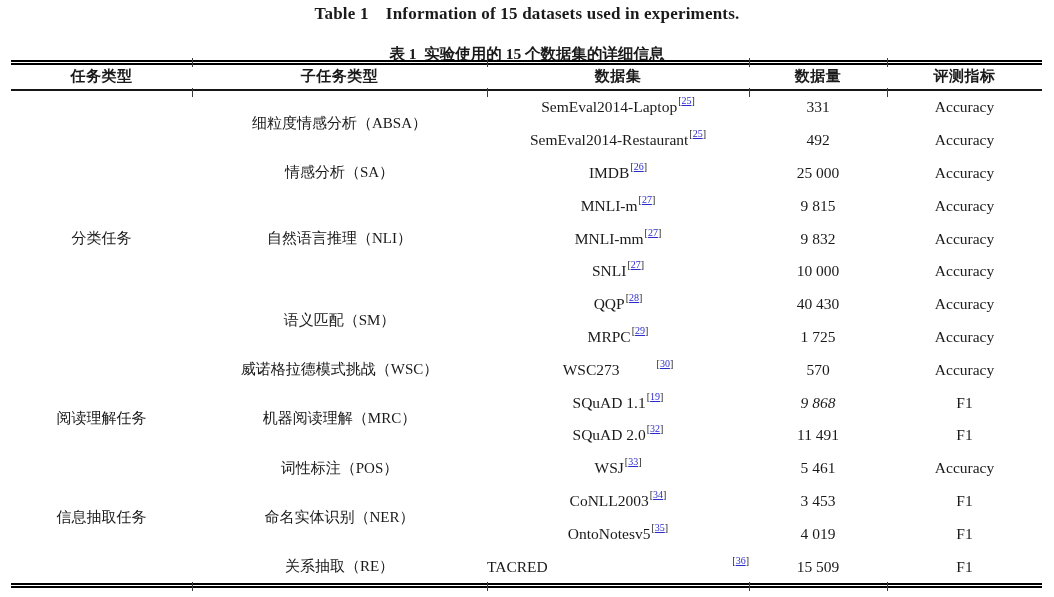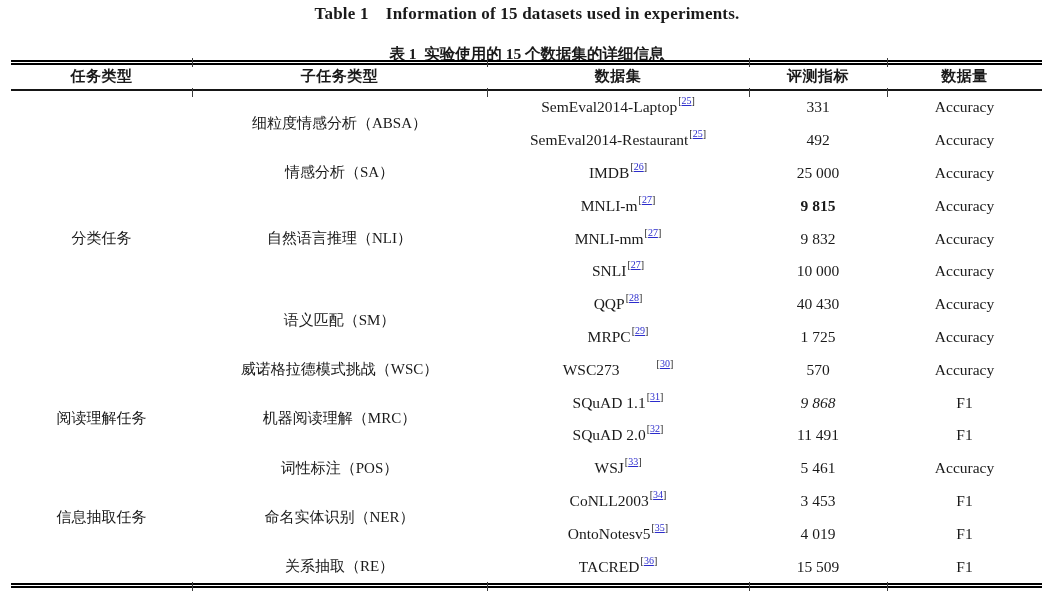--- a/index.html
+++ b/index.html
@@ -67,22 +67,22 @@
 <div class="page">
   <div class="title-en">Table 1 Information of 15 datasets used in experiments.</div>
   <div class="title-zh">表 1 实验使用的 15 个数据集的详细信息</div>
 
   <div class="tbl">
     <div class="rule-double"></div>
     <div class="hdr-row">
       <div class="cell hdr">任务类型</div>
       <div class="cell hdr">子任务类型</div>
       <div class="cell hdr">数据集</div>
+      <div class="cell hdr">数据量</div>
       <div class="cell hdr">评测指标</div>
-      <div class="cell hdr">数据量</div>
     </div>
     <div class="rule-thin"></div>
     <div class="tbody" id="table-body">
         <div class="cell zh" style="grid-area: 1 / 1 / span 9;">分类任务</div>
         <div class="cell zh" style="grid-area: 1 / 2 / span 2;">细粒度情感分析（ABSA）</div>
         <div class="cell en" style="grid-area: 1 / 3;">
           <span>SemEval2014-Laptop</span>
           <sup class="ref"><span class="br">[</span><span class="num">25</span><span class="br">]</span></sup>
         </div>
         <div class="cell en" style="grid-area: 1 / 4;">331</div>
@@ -98,21 +98,21 @@
           <span>IMDB</span>
           <sup class="ref"><span class="br">[</span><span class="num">26</span><span class="br">]</span></sup>
         </div>
         <div class="cell en" style="grid-area: 3 / 4;">25 000</div>
         <div class="cell en" style="grid-area: 3 / 5;">Accuracy</div>
         <div class="cell zh" style="grid-area: 4 / 2 / span 3;">自然语言推理（NLI）</div>
         <div class="cell en" style="grid-area: 4 / 3;">
           <span>MNLI-m</span>
           <sup class="ref"><span class="br">[</span><span class="num">27</span><span class="br">]</span></sup>
         </div>
-        <div class="cell en" style="grid-area: 4 / 4; font-weight: bold;">9 815</div>
+        <div class="cell en" style="grid-area: 4 / 4;">9 815</div>
         <div class="cell en" style="grid-area: 4 / 5;">Accuracy</div>
         <div class="cell en" style="grid-area: 5 / 3;">
           <span>MNLI-mm</span>
           <sup class="ref"><span class="br">[</span><span class="num">27</span><span class="br">]</span></sup>
         </div>
         <div class="cell en" style="grid-area: 5 / 4;">9 832</div>
         <div class="cell en" style="grid-area: 5 / 5;">Accuracy</div>
         <div class="cell en" style="grid-area: 6 / 3;">
           <span>SNLI</span>
           <sup class="ref"><span class="br">[</span><span class="num">27</span><span class="br">]</span></sup>
@@ -136,21 +136,21 @@
         <div class="cell en" style="grid-area: 9 / 3; gap: 36px;">
           <span>WSC273</span>
           <sup class="ref"><span class="br">[</span><span class="num">30</span><span class="br">]</span></sup>
         </div>
         <div class="cell en" style="grid-area: 9 / 4;">570</div>
         <div class="cell en" style="grid-area: 9 / 5;">Accuracy</div>
         <div class="cell zh" style="grid-area: 10 / 1 / span 2;">阅读理解任务</div>
         <div class="cell zh" style="grid-area: 10 / 2 / span 2;">机器阅读理解（MRC）</div>
         <div class="cell en" style="grid-area: 10 / 3;">
           <span>SQuAD 1.1</span>
-          <sup class="ref"><span class="br">[</span><span class="num">31</span><span class="br">]</span></sup>
+          <sup class="ref"><span class="br">[</span><span class="num">19</span><span class="br">]</span></sup>
         </div>
         <div class="cell en" style="grid-area: 10 / 4; font-style: italic;">9 868</div>
         <div class="cell en" style="grid-area: 10 / 5;">F1</div>
         <div class="cell en" style="grid-area: 11 / 3;">
           <span>SQuAD 2.0</span>
           <sup class="ref"><span class="br">[</span><span class="num">32</span><span class="br">]</span></sup>
         </div>
         <div class="cell en" style="grid-area: 11 / 4;">11 491</div>
         <div class="cell en" style="grid-area: 11 / 5;">F1</div>
         <div class="cell zh" style="grid-area: 12 / 1 / span 4;">信息抽取任务</div>
@@ -168,21 +168,21 @@
         </div>
         <div class="cell en" style="grid-area: 13 / 4;">3 453</div>
         <div class="cell en" style="grid-area: 13 / 5;">F1</div>
         <div class="cell en" style="grid-area: 14 / 3;">
           <span>OntoNotesv5</span>
           <sup class="ref"><span class="br">[</span><span class="num">35</span><span class="br">]</span></sup>
         </div>
         <div class="cell en" style="grid-area: 14 / 4;">4 019</div>
         <div class="cell en" style="grid-area: 14 / 5;">F1</div>
         <div class="cell zh" style="grid-area: 15 / 2;">关系抽取（RE）</div>
-        <div class="cell en" style="grid-area: 15 / 3;">
+        <div class="cell en" style="grid-area: 15 / 3; justify-content: space-between;">
           <span>TACRED</span>
           <sup class="ref"><span class="br">[</span><span class="num">36</span><span class="br">]</span></sup>
         </div>
         <div class="cell en" style="grid-area: 15 / 4;">15 509</div>
         <div class="cell en" style="grid-area: 15 / 5;">F1</div>
       </div>
     <div class="rule-double"></div>
   <div class="tick" style="left: 181px; top: -2px;"></div>
       <div class="tick" style="left: 476px; top: -2px;"></div>
       <div class="tick" style="left: 738px; top: -2px;"></div>

